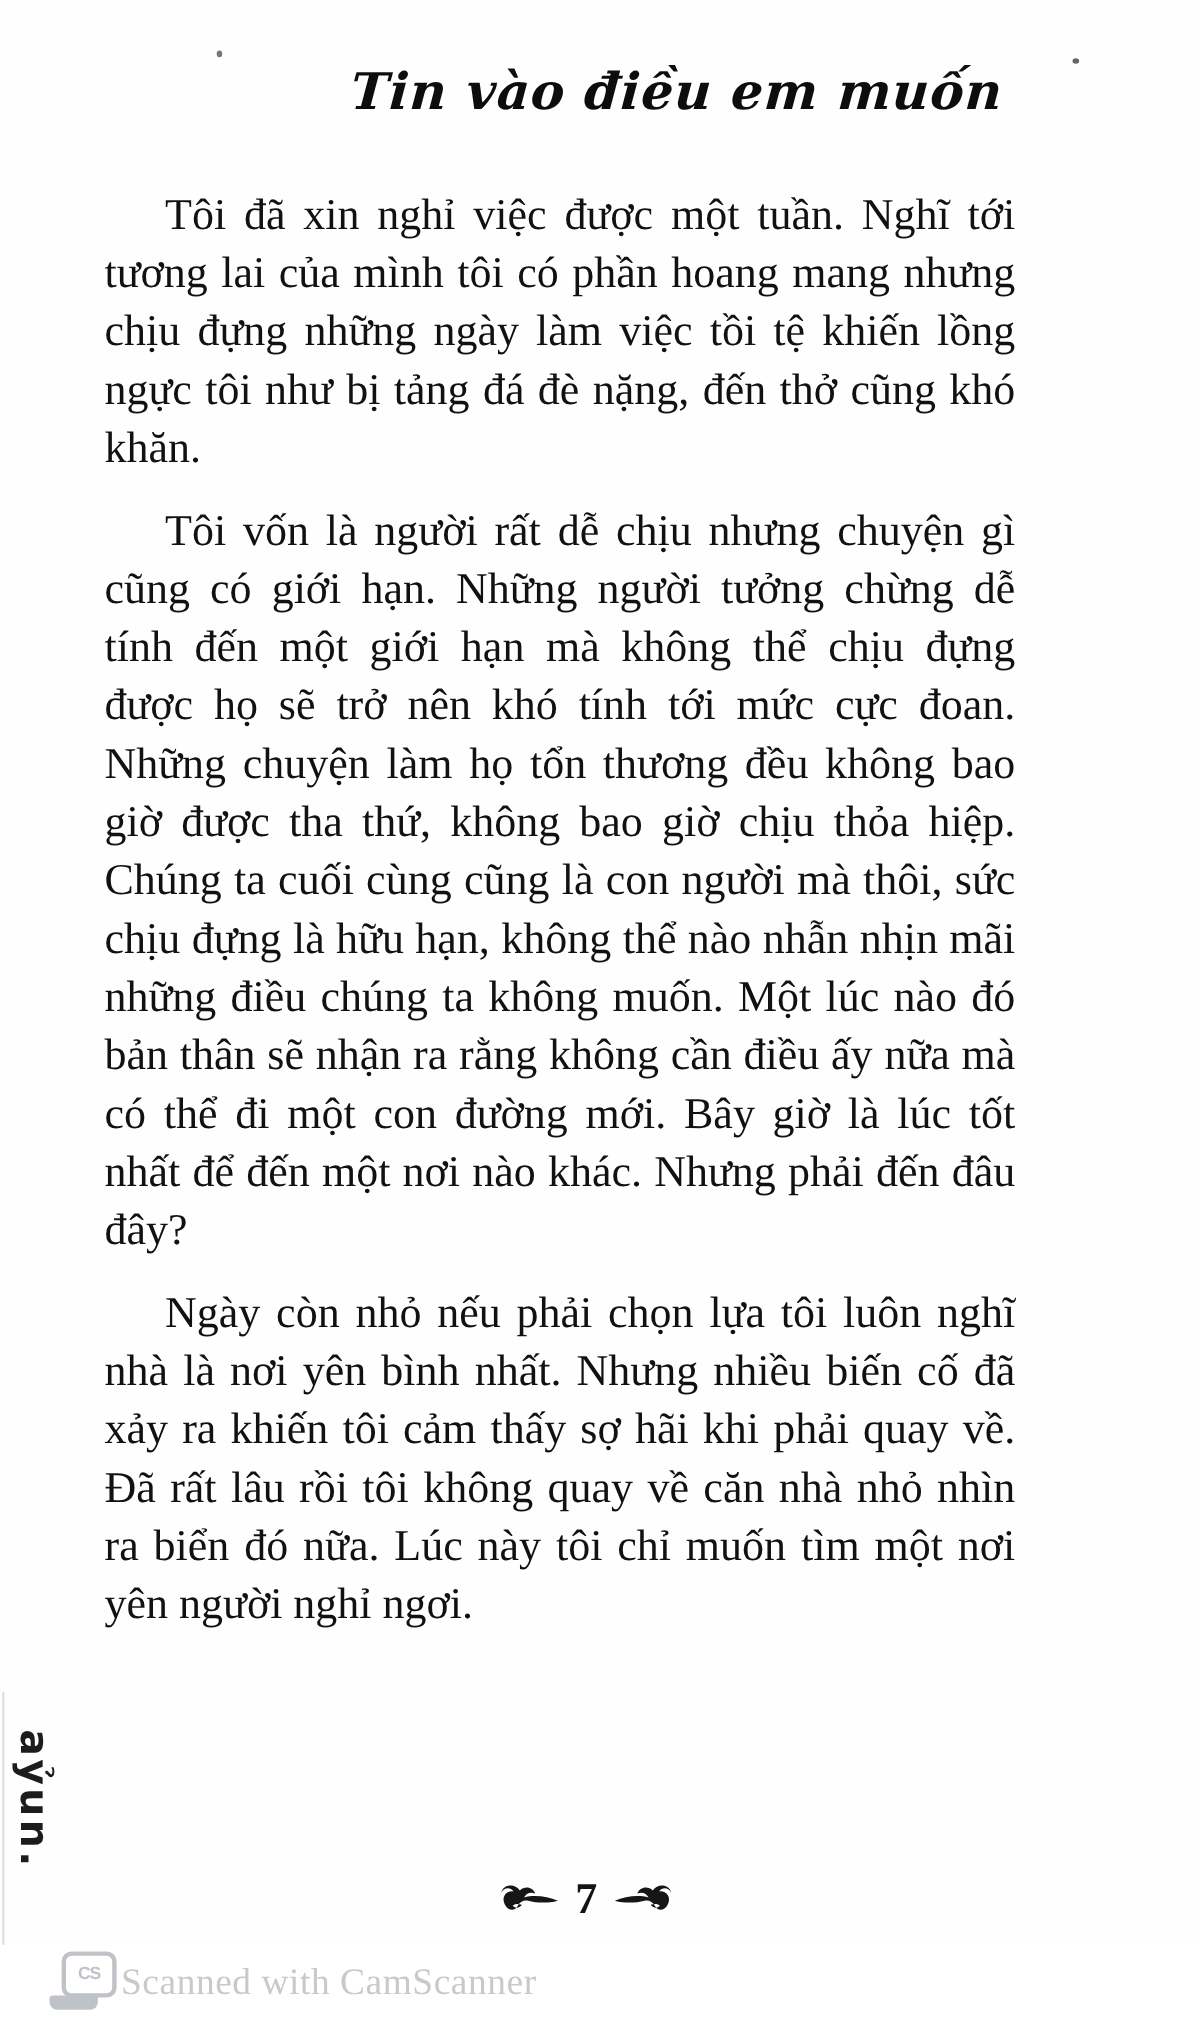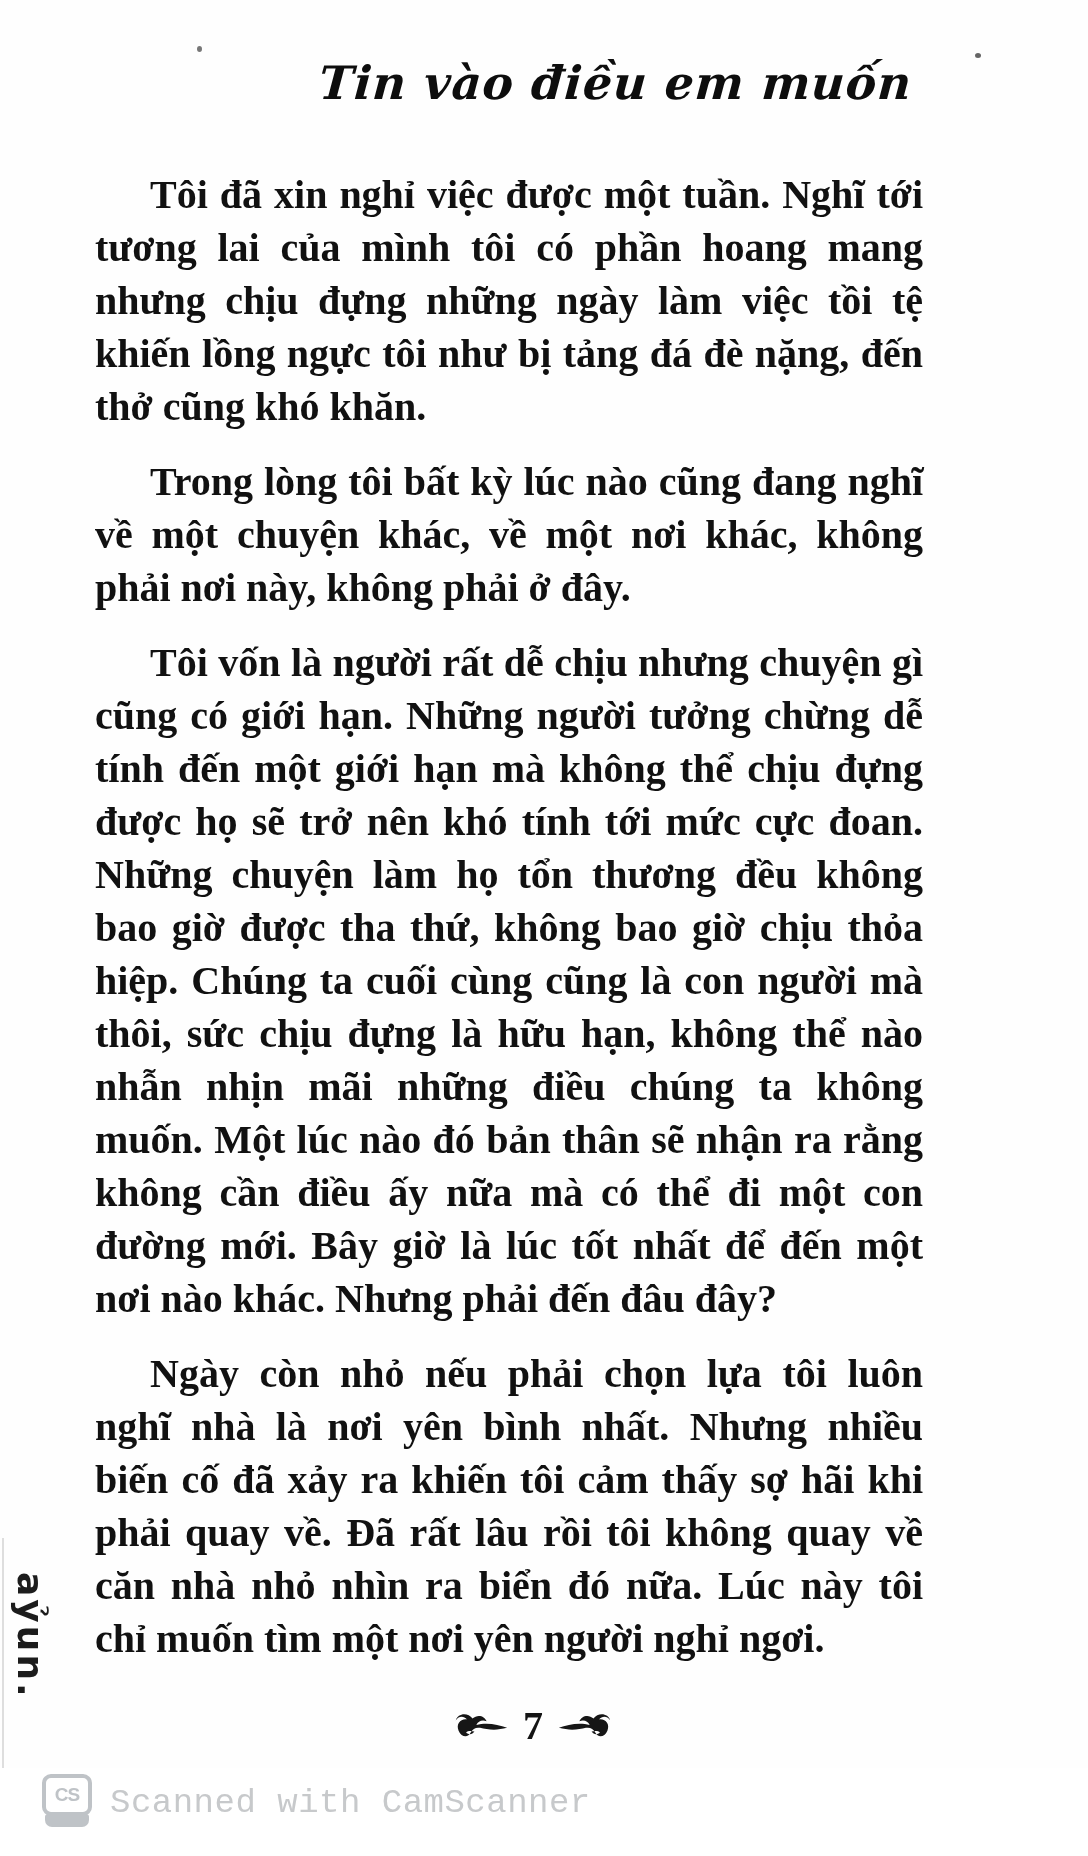--- a/index.html
+++ b/index.html
@@ -13,21 +13,21 @@
     position:absolute; top:56px; left:0; width:912px;
     text-align:right;
     font-family:"DejaVu Serif", serif;
     font-style:italic; font-weight:bold;
     font-size:46px; letter-spacing:1px;
     color:#0d0d0d;
     transform:skewX(-4deg);
   }
   .body-text {
     position:absolute; left:95px; top:168px; width:828px;
-    font-size:40px; line-height:53px; font-weight:700;
+    font-size:40px; line-height:53px; font-weight:400;
     text-align:justify; color:#111111;
   }
   .body-text p { margin:0 0 22px 0; text-indent:55px; }
   .footer {
     position:absolute; top:1702px; left:0; width:1066px;
     display:flex; align-items:center; justify-content:center; gap:14px;
   }
   .page-number {
     font-size:40px; font-weight:700; color:#141414;
     font-family:"Liberation Serif", serif;
@@ -51,46 +51,46 @@
   .watermark-bar {
     position:absolute; left:0; bottom:0; width:1088px; height:88px;
     background:#ffffff;
   }
   .cs-logo { position:absolute; left:42px; top:6px; width:52px; height:52px; }
   .cs-box {
     width:42px; height:34px;
     border:4px solid #bfc3c7; border-radius:9px;
     display:flex; align-items:center; justify-content:center;
     font-family:"Liberation Sans", sans-serif;
-    font-weight:bold; font-size:19px; letter-spacing:-1px;
+    font-weight:bold; font-size:16px; letter-spacing:-1px;
     color:#bfc3c7;
+    margin-left:14px;
   }
   .cs-bar {
     position:absolute; left:3px; top:40px; width:44px; height:13px;
     background:#bfc3c7; border-radius:3px 3px 7px 7px;
   }
   .watermark-label {
     position:absolute; left:110px; top:16px;
-    font-family:Liberation Mono, monospace;
+    font-family:Liberation Serif, serif;
     font-size:34px; color:#c7c9cb; letter-spacing:0.5px;
   }
 </style>
 </head>
 <body>
 
 <div class="page">
 
   <div class="header-title">Tin vào điều em muốn</div>
 
   <span class="speck s1"></span>
   <span class="speck s2"></span>
 
   <div class="body-text">
     <p>Tôi đã xin nghỉ việc được một tuần. Nghĩ tới tương lai của mình tôi có phần hoang mang nhưng chịu đựng những ngày làm việc tồi tệ khiến lồng ngực tôi như bị tảng đá đè nặng, đến thở cũng khó khăn.</p>
-    <p>Trong lòng tôi bất kỳ lúc nào cũng đang nghĩ về một chuyện khác, về một nơi khác, không phải nơi này, không phải ở đây.</p>
     <p>Tôi vốn là người rất dễ chịu nhưng chuyện gì cũng có giới hạn. Những người tưởng chừng dễ tính đến một giới hạn mà không thể chịu đựng được họ sẽ trở nên khó tính tới mức cực đoan. Những chuyện làm họ tổn thương đều không bao giờ được tha thứ, không bao giờ chịu thỏa hiệp. Chúng ta cuối cùng cũng là con người mà thôi, sức chịu đựng là hữu hạn, không thể nào nhẫn nhịn mãi những điều chúng ta không muốn. Một lúc nào đó bản thân sẽ nhận ra rằng không cần điều ấy nữa mà có thể đi một con đường mới. Bây giờ là lúc tốt nhất để đến một nơi nào khác. Nhưng phải đến đâu đây?</p>
     <p>Ngày còn nhỏ nếu phải chọn lựa tôi luôn nghĩ nhà là nơi yên bình nhất. Nhưng nhiều biến cố đã xảy ra khiến tôi cảm thấy sợ hãi khi phải quay về. Đã rất lâu rồi tôi không quay về căn nhà nhỏ nhìn ra biển đó nữa. Lúc này tôi chỉ muốn tìm một nơi yên người nghỉ ngơi.</p>
   </div>
 
   <div class="footer">
     <svg class="ornament" viewBox="0 0 60 30" xmlns="http://www.w3.org/2000/svg">
       <path d="M6 20 C3 13 8 7 15 8 C11 3 5 5 3 9 C5 1 16 0 21 7 C26 2 34 4 36 10 C31 8 27 10 25 14 C35 11 48 13 58 17 C47 20 37 19 29 17 C25 16 21 18 19 22 C16 28 9 27 6 20 Z M14 22 C17 25 21 24 23 21 C19 20 16 20 14 22 Z" fill="#161616"></path>
     </svg>
     <span class="page-number">7</span>
     <svg class="ornament flip" viewBox="0 0 60 30" xmlns="http://www.w3.org/2000/svg">

